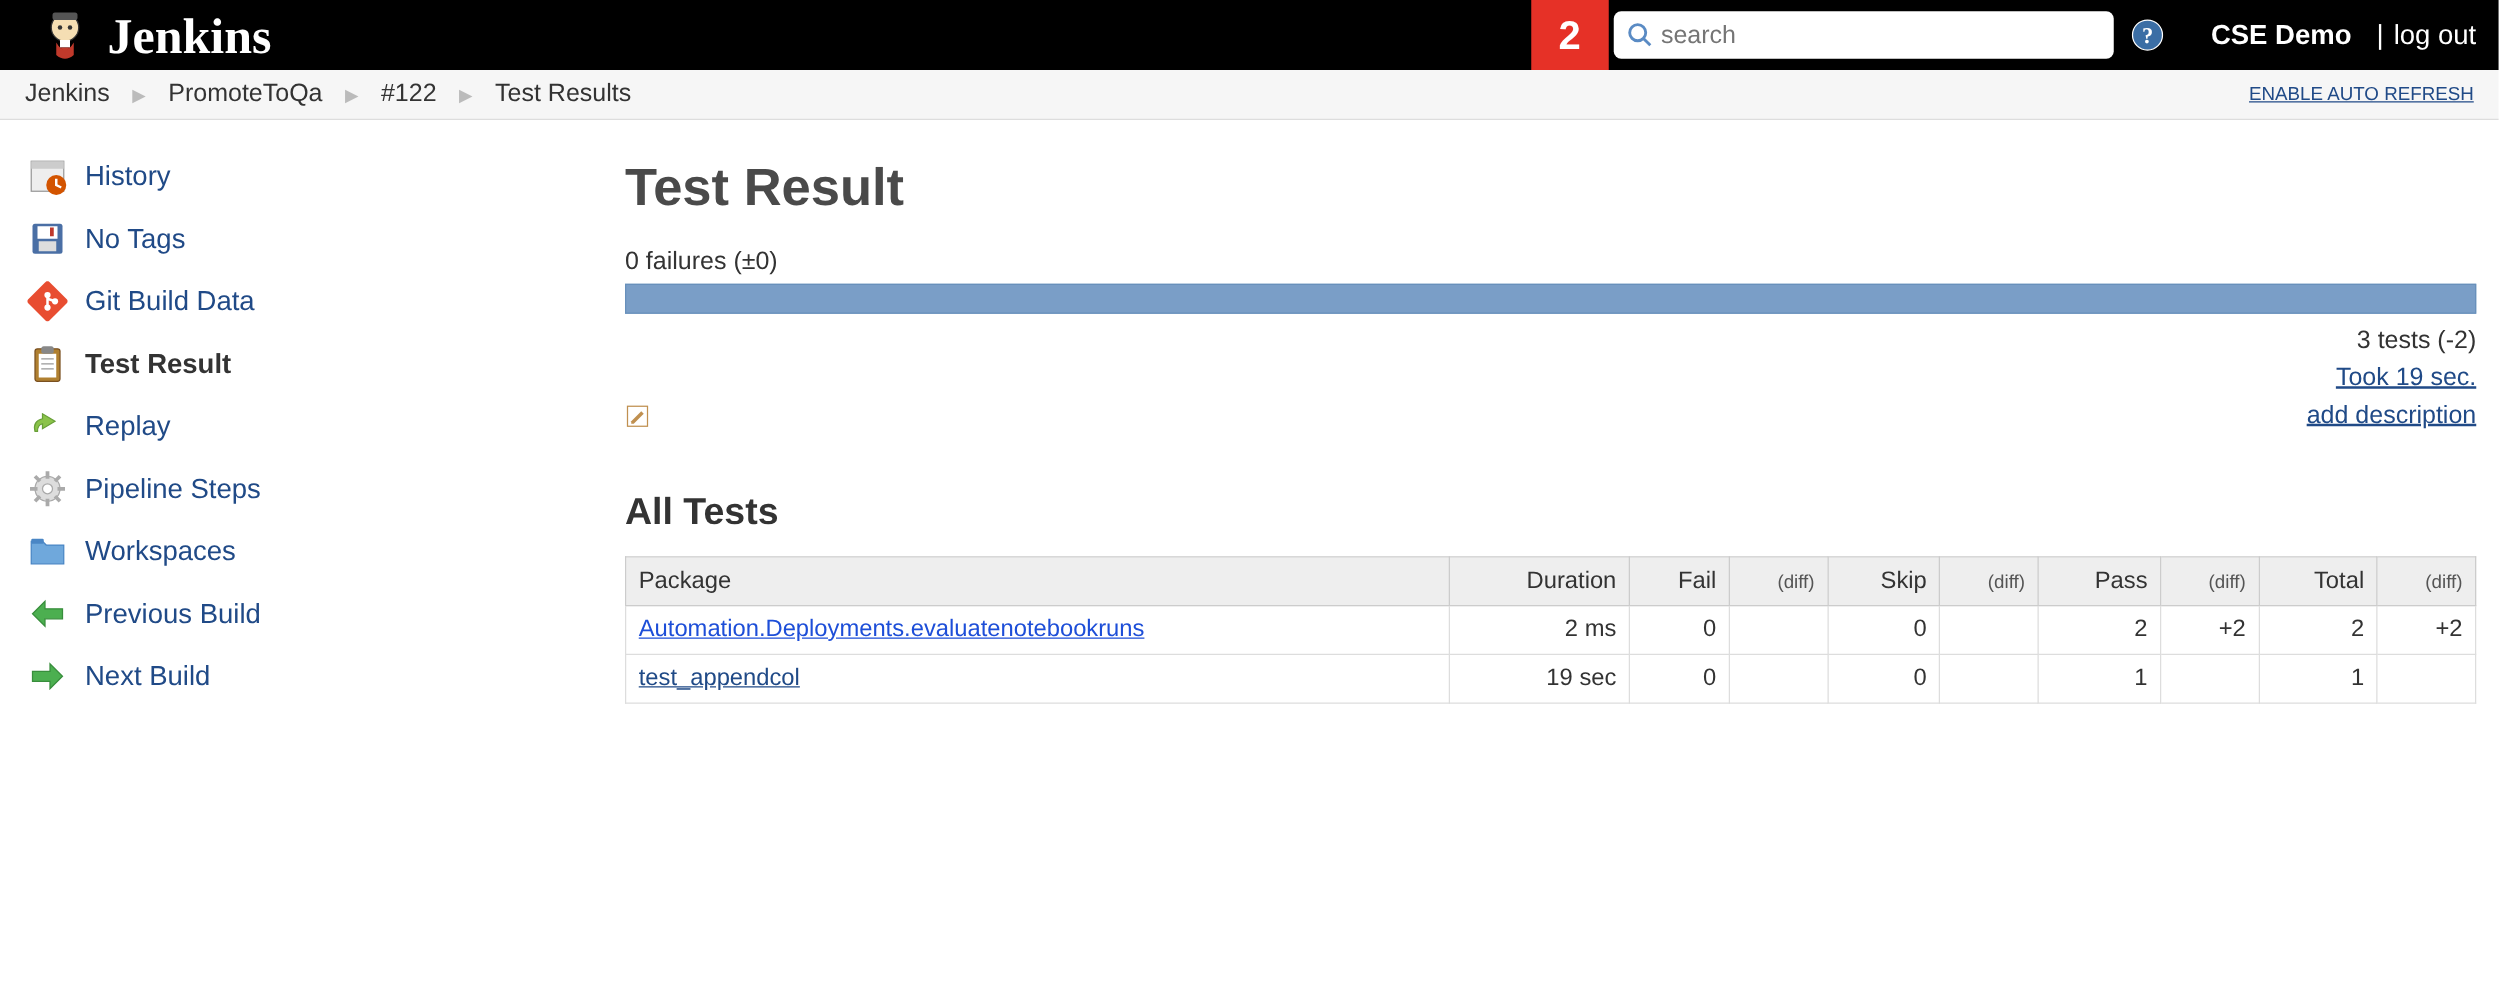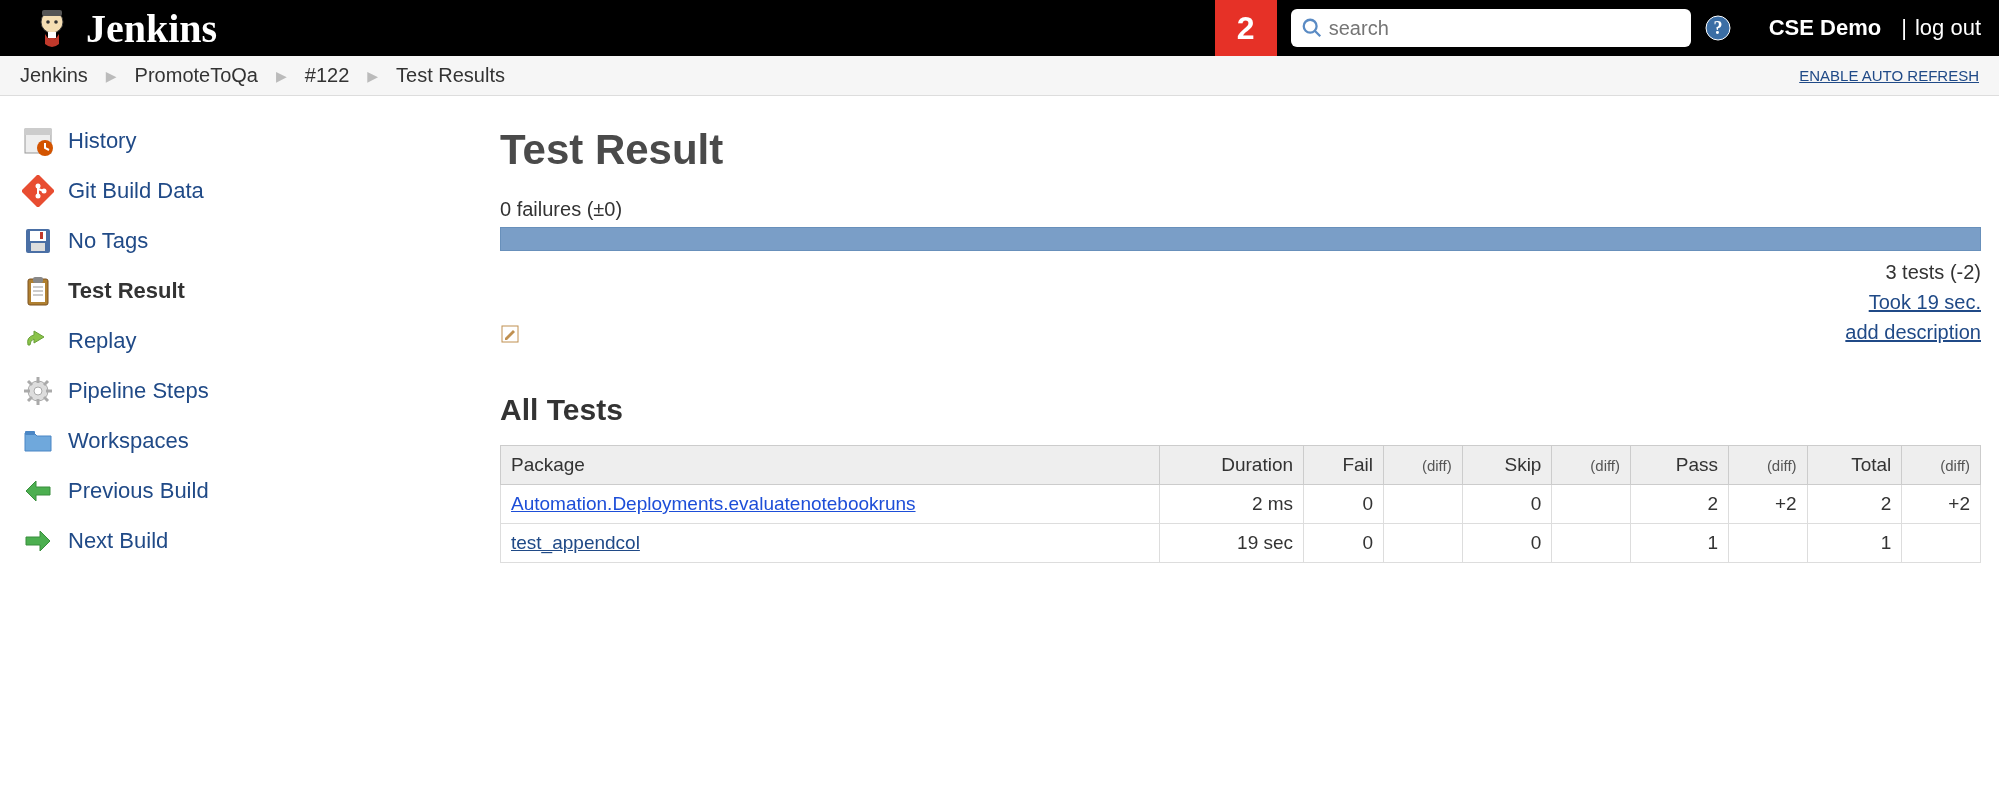--- a/index.html
+++ b/index.html
@@ -5,21 +5,21 @@
 * { box-sizing: border-box; margin: 0; padding: 0; }
 body { font-family: Helvetica, Arial, sans-serif; font-size: 18px; color: #333; background: #fff; width: 1999px; }
 
 
 .header { background: #000; height: 56px; display: flex; align-items: center; color: #fff; }
 .logo-wrap { display: flex; align-items: center; padding-left: 28px; gap: 10px; }
 .jenkins-icon { width: 48px; height: 48px; display: inline-block; }
 .logo-text { font-size: 40px; font-weight: bold; font-family: Georgia, serif; color: #fff; }
 .header-spacer { flex: 1; }
 .notif-badge { background: #e63127; color: #fff; width: 62px; height: 56px; display: flex; align-items: center; justify-content: center; font-size: 32px; font-weight: bold; }
-.search-wrap { background: #fff; border-radius: 6px; height: 38px; width: 400px; margin-left: 14px; display: flex; align-items: center; padding: 0 10px; }
+.search-wrap { background: #fff; border-radius: 6px; height: 38px; width: 400px; margin-left: 4px; display: flex; align-items: center; padding: 0 10px; }
 .search-icon { width: 22px; height: 22px; margin-right: 6px; }
 .search-input { border: none; outline: none; font-size: 20px; color: #888; flex: 1; background: transparent; }
 .help-icon { margin-left: 14px; width: 26px; height: 26px; }
 .user-link { color: #fff; font-weight: bold; font-size: 22px; margin-left: 38px; cursor: pointer; }
 .sep { color: #fff; margin-left: 20px; font-size: 22px; }
 .logout { color: #fff; font-weight: normal; font-size: 22px; margin-left: 8px; margin-right: 18px; cursor: pointer; }
 
 
 .breadcrumb { background: #f6f6f6; border-bottom: 1px solid #ddd; height: 40px; display: flex; align-items: center; padding: 0 20px; font-size: 20px; }
 .breadcrumb a { color: #333; text-decoration: none; }
@@ -119,41 +119,41 @@
             <circle cx="23" cy="23" r="8" fill="#d35400"></circle>
             <path d="M23 18 L23 23 L27 25" stroke="#fff" stroke-width="2" fill="none"></path>
           </svg>
       </span>
       <span class="side-label">History</span>
     </div>
 
     <div class="side-item">
       <span class="side-icon">
         <svg viewBox="0 0 32 32" width="32" height="32">
+            <rect x="4" y="4" width="24" height="24" rx="2" fill="#4a6fa5"></rect>
+            <rect x="8" y="6" width="16" height="10" fill="#fff"></rect>
+            <rect x="9" y="18" width="14" height="8" fill="#ddd"></rect>
+            <rect x="18" y="7" width="3" height="7" fill="#c0392b"></rect>
+          </svg>
+      </span>
+      <span class="side-label">No Tags</span>
+    </div>
+
+    <div class="side-item">
+      <span class="side-icon">
+        <svg viewBox="0 0 32 32" width="32" height="32">
             <rect x="4" y="4" width="24" height="24" transform="rotate(45 16 16)" fill="#e84d31"></rect>
             <circle cx="16" cy="11" r="2.5" fill="#fff"></circle>
             <circle cx="16" cy="21" r="2.5" fill="#fff"></circle>
             <circle cx="22" cy="16" r="2.5" fill="#fff"></circle>
             <line x1="16" y1="11" x2="16" y2="21" stroke="#fff" stroke-width="2"></line>
             <line x1="16" y1="14" x2="22" y2="16" stroke="#fff" stroke-width="2"></line>
           </svg>
       </span>
       <span class="side-label">Git Build Data</span>
-    </div>
-
-    <div class="side-item">
-      <span class="side-icon">
-        <svg viewBox="0 0 32 32" width="32" height="32">
-            <rect x="4" y="4" width="24" height="24" rx="2" fill="#4a6fa5"></rect>
-            <rect x="8" y="6" width="16" height="10" fill="#fff"></rect>
-            <rect x="9" y="18" width="14" height="8" fill="#ddd"></rect>
-            <rect x="18" y="7" width="3" height="7" fill="#c0392b"></rect>
-          </svg>
-      </span>
-      <span class="side-label">No Tags</span>
     </div>
 
     <div class="side-item active">
       <span class="side-icon">
         <svg viewBox="0 0 32 32" width="32" height="32">
             <rect x="6" y="4" width="20" height="26" rx="2" fill="#b08030" stroke="#7a5020"></rect>
             <rect x="9" y="8" width="14" height="19" fill="#fff"></rect>
             <rect x="11" y="2" width="10" height="6" rx="2" fill="#888"></rect>
             <line x1="11" y1="12" x2="21" y2="12" stroke="#999"></line>
             <line x1="11" y1="16" x2="21" y2="16" stroke="#999"></line>

